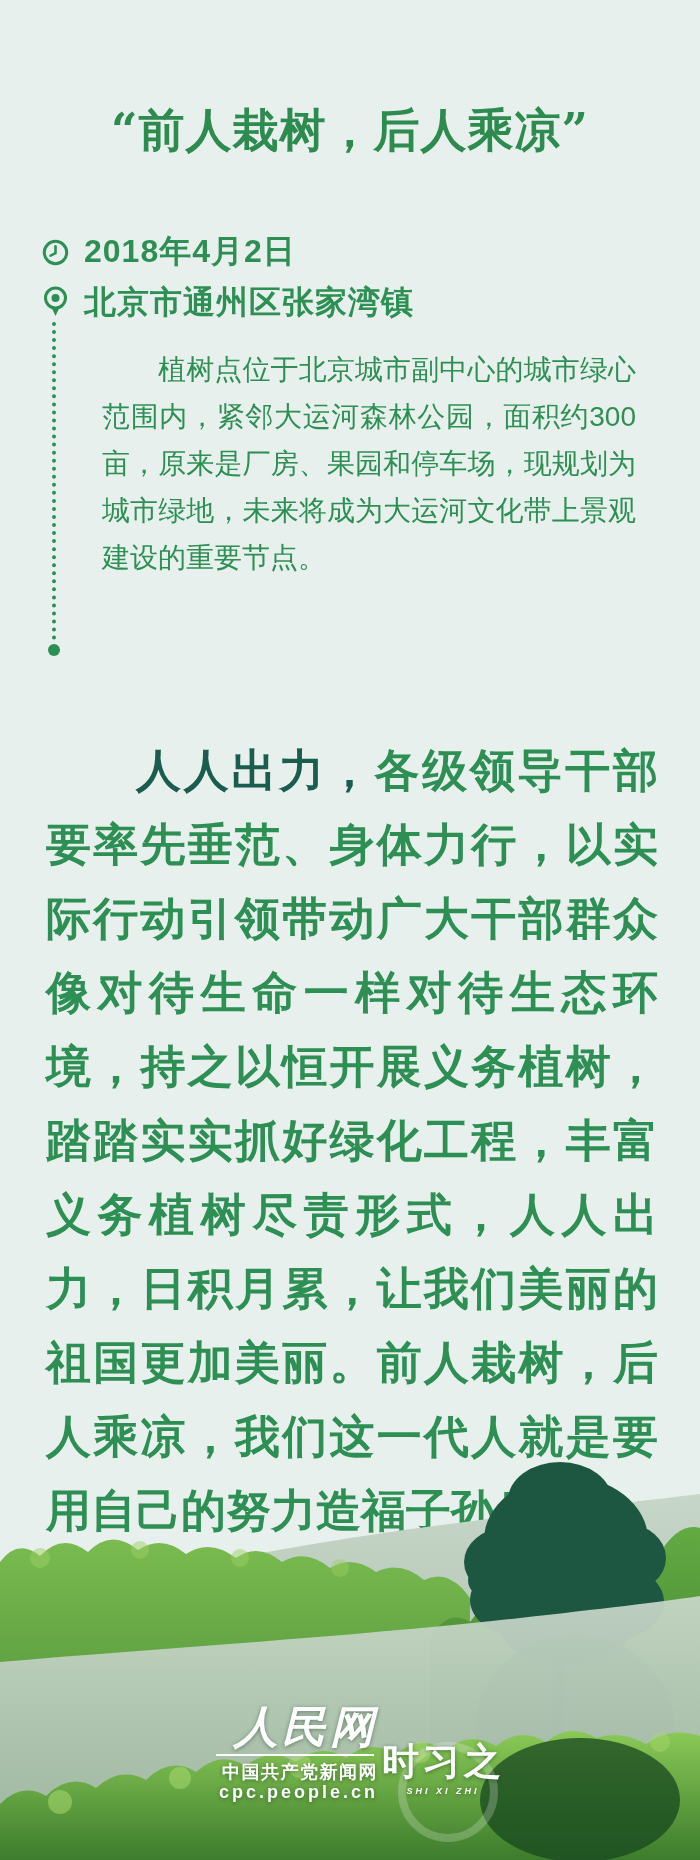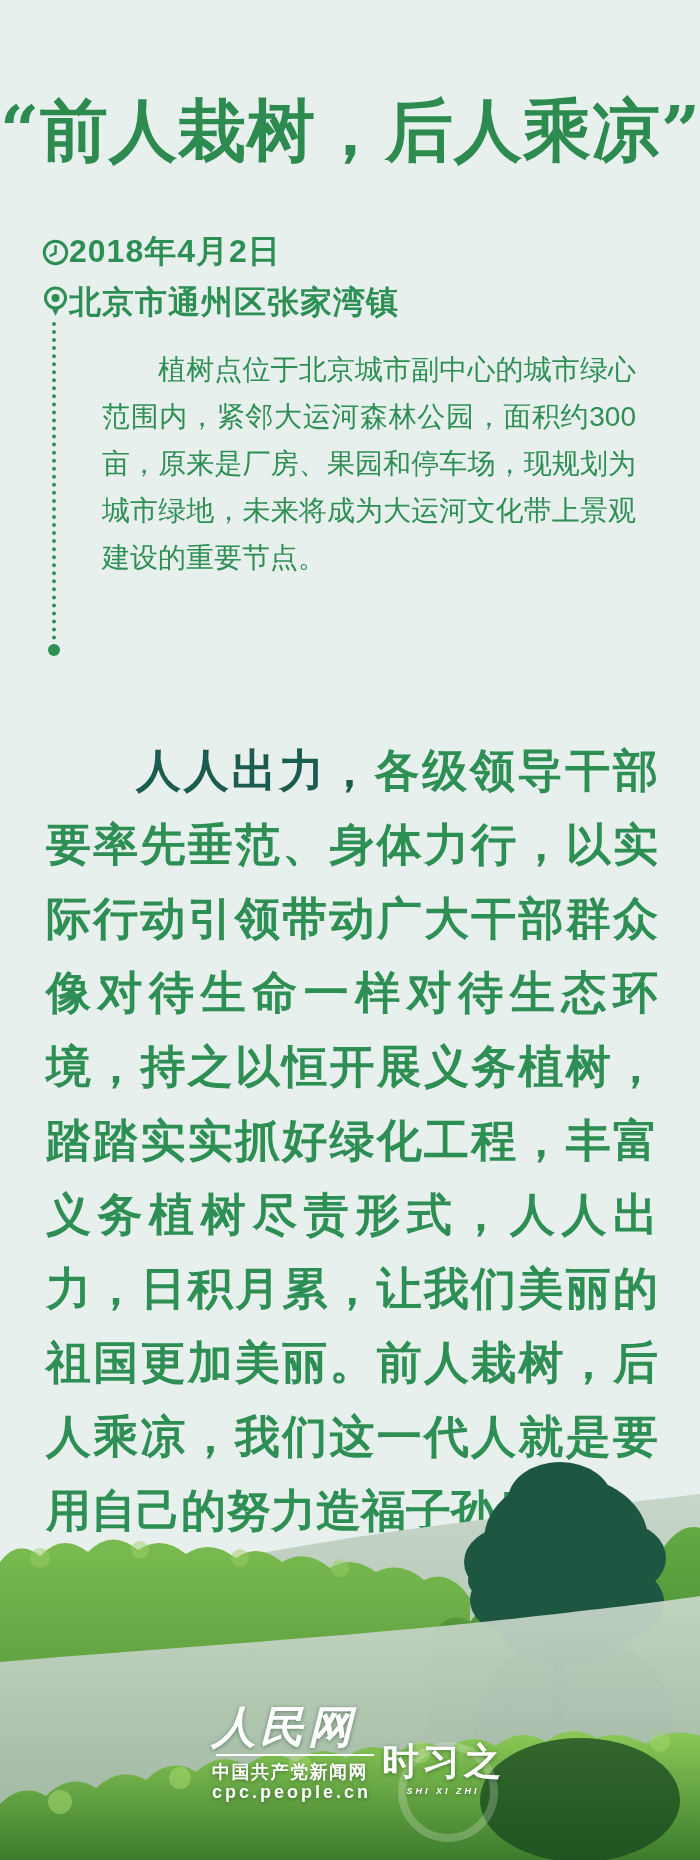--- a/index.html
+++ b/index.html
@@ -13,29 +13,29 @@
     margin:0 auto;
     background:var(--background,#e8f0ed);
     overflow:hidden;
   }
   
   .title{
     position:absolute;left:0;top:92px;width:700px;
     text-align:center;
     font-family:"DejaVu Serif","Liberation Serif",serif;
     font-weight:bold;
-    font-size:68px;line-height:76px;
+    font-size:46px;line-height:76px;
     color:var(--title_green,#2e8b50);
     letter-spacing:1px;
     white-space:nowrap;
   }
   
   .meta-row{
     position:absolute;left:42px;
-    display:flex;align-items:center;
+    display:flex;align-items:center;gap:15px;
     color:var(--green,#2e8f55);
     font-size:32px;font-weight:600;
     letter-spacing:1px;
   }
   .meta-row.date{top:230px;}
   .meta-row.loc{top:281px;justify-content:center;}
   .meta-icon{flex:0 0 auto;display:block;}
   
   .timeline{
     position:absolute;left:52px;top:322px;
@@ -64,21 +64,21 @@
     text-align:justify;
     text-indent:2em;
   }
   .tone-dark{color:var(--green_dark,#1a5c4d);}
   .tone-normal{color:inherit;}
   
   .landscape{position:absolute;left:0;top:1400px;width:700px;height:460px;}
   
   .logo-people{
     position:absolute;left:212px;top:1702px;width:166px;
-    text-align:left;color:var(--logo_white,#ffffff);
+    text-align:right;color:var(--logo_white,#ffffff);
     text-shadow:0 1px 4px rgba(0,40,20,.45);
   }
   .logo-people-script{
     font-family:"DejaVu Serif","Liberation Serif",serif;
     font-style:italic;font-weight:bold;
     font-size:44px;line-height:50px;
     letter-spacing:4px;
   }
   .logo-divider{
     width:158px;height:2px;margin:2px auto 5px auto;

